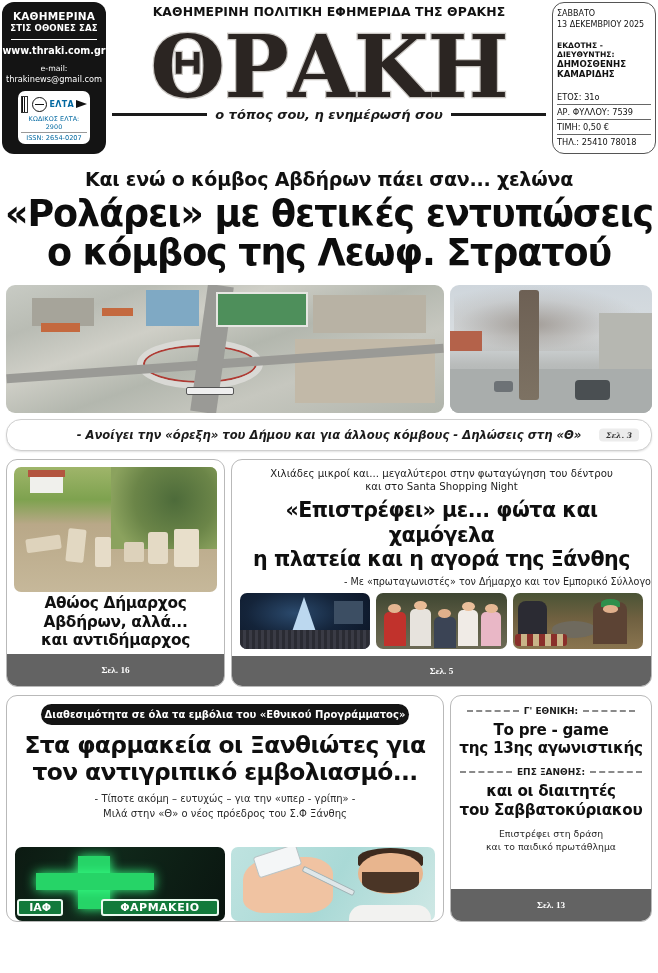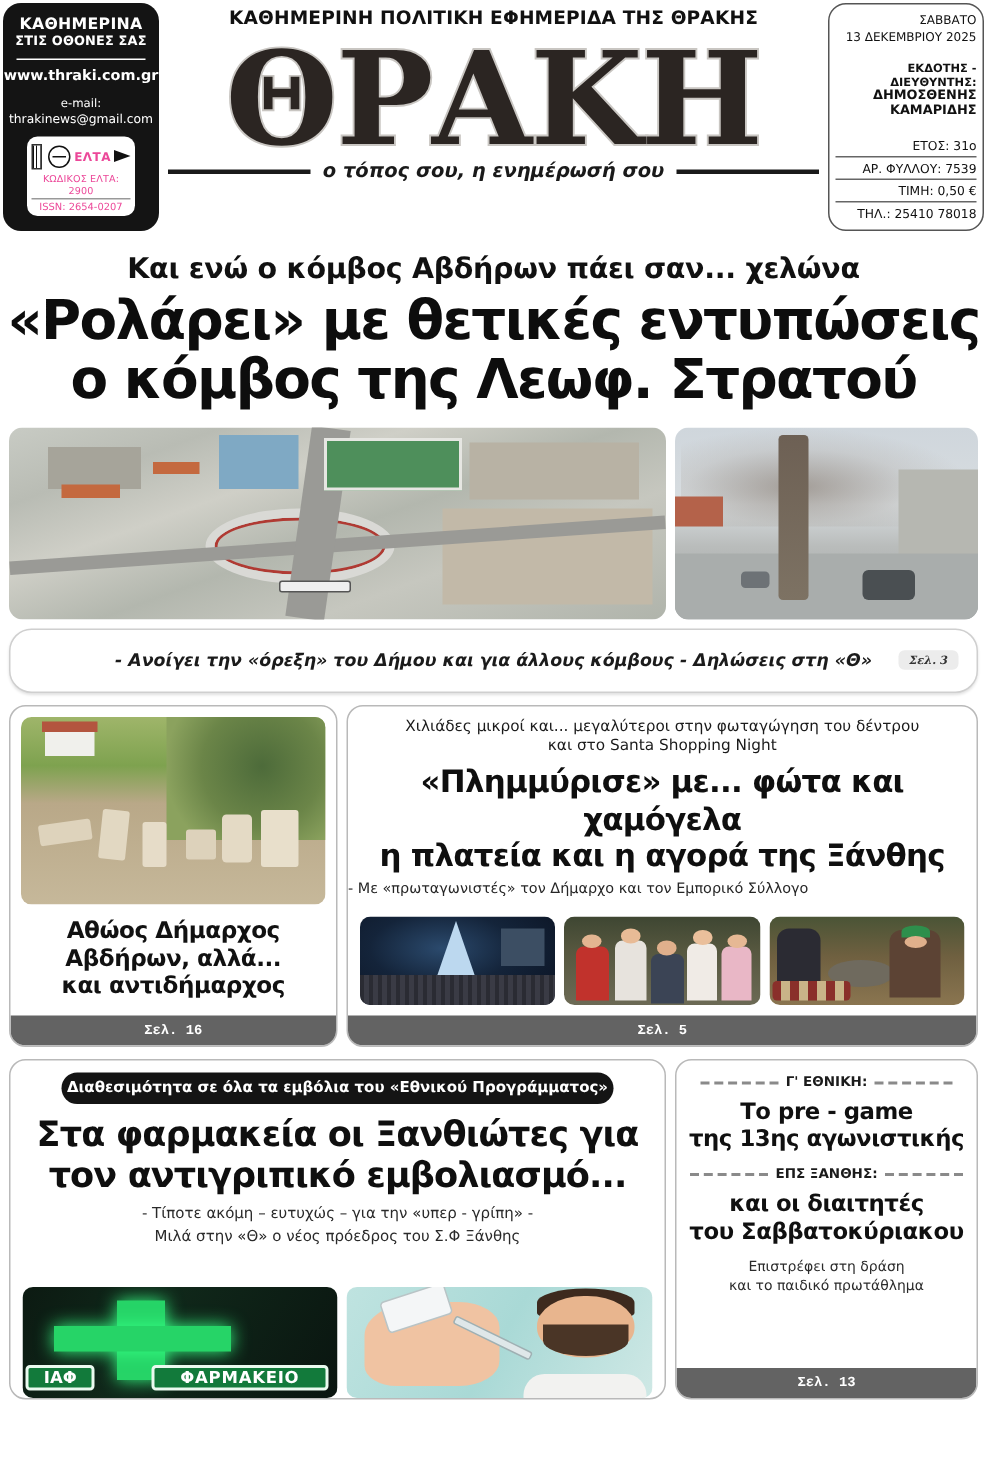--- a/index.html
+++ b/index.html
@@ -22,21 +22,21 @@
     display: flex; flex-direction: column; align-items: center;
     padding: 8px 5px 5px 5px;
   }
   .bb-l1 { font-size: 10.5px; font-weight: bold; letter-spacing: .2px; line-height: 1.15; }
   .bb-l2 { font-size: 8.6px; font-weight: bold; letter-spacing: .1px; margin-top: 1px; }
   .bb-rule { width: 86px; height: 1px; background:#fff; margin: 6px 0 5px 0; }
   .bb-site { font-size: 9.6px; font-weight: bold; }
   .bb-em-label { font-size: 7.8px; margin-top: 8px; }
   .bb-email { font-size: 8.2px; margin-top: 1px; }
   .elta {
-    margin-top: 7px; width: 72px; background:#fff; color:#ec4899;
+    margin-top: 7px; width: 72px; background:#fff; color:#0369a1;
     border-radius: 7px; padding: 3px 3px 2px 3px;
   }
   .elta-row { display:flex; align-items:center; justify-content:center; gap:4px; height: 20px; }
   .barcode { width: 21px; height: 17px; background:
       repeating-linear-gradient(to right,#111 0 1px,#fff 1px 2px,#111 2px 3px,#fff 3px 5px);
       border:1px solid #333; }
   .elta-logo { display:flex; align-items:center; gap:2px; }
   .elta-circle { width:15px; height:15px; border:1.6px solid #111; border-radius:50%;
       position:relative; }
   .elta-circle:before{ content:""; position:absolute; left:2px; right:2px; top:6px; height:1.6px; background:#111;}
@@ -57,21 +57,21 @@
     paint-order: stroke fill;
     line-height: 1;
   }
   .tagline-row { display:flex; align-items:center; justify-content:center; gap:8px; margin-top:-6px;}
   .tag-rule { height: 2.5px; background:#1a1a1a; flex: 0 0 95px; }
   .tagline { font-size: 13px; font-style: italic; font-weight:bold; color:#1a1a1a; white-space:nowrap;}
 
   .info-box {
     position:absolute; right:2px; top:2px; width: 104px; height:152px;
     border: 1.5px solid #555; border-radius: 12px;
-    text-align:right; color:#111; padding: 6px 4px;
+    text-align:left; color:#111; padding: 6px 4px;
     display:flex; flex-direction:column;
   }
   .ib-date { font-size: 8px; line-height:1.35; }
   .ib-hr { height:1px; background:#444; margin: 5px 2px; }
   .ib-ed-l { font-size: 7.6px; font-weight: bold; }
   .ib-ed { font-size: 8.6px; font-weight:bold; line-height:1.25; }
   .ib-line { font-size: 8.2px; padding: 2px 0; }
   .ib-line.b { border-top:1px solid #666; }
 
   
@@ -82,21 +82,21 @@
              font-family:"DejaVu Sans", sans-serif; }
   .main-hl .l2 { display:block; }
 
   
   .photo-row { display:flex; gap:6px; padding: 0 6px; margin-top: 12px; height: 128px; }
   .photo { border-radius: 9px; overflow:hidden; position:relative; }
   .photo.left { flex: 0 0 438px; }
   .photo.right { flex: 1 1 auto; }
 
   .caption-bar {
-    margin: 6px 6px 0 6px; height: 43px;
+    margin: 6px 6px 0 6px; height: 32px;
     border:1px solid #cfcfcf; border-radius: 15px; background:#fff;
     display:flex; align-items:center; justify-content:center; position:relative;
     box-shadow: 0 1px 2px rgba(0,0,0,.12);
   }
   .caption-text { font-size: 11.6px; font-style: italic; font-weight: bold; color:#1b1b1b; }
   .sel-pill {
     position:absolute; right: 12px; top:50%; transform:translateY(-50%);
     background:#ececec; border-radius:4px; padding: 2px 7px;
     font-family:"DejaVu Serif", serif; font-style:italic; font-weight:bold;
     font-size: 7.6px; color:#333;
@@ -106,27 +106,27 @@
   .mid-row { display:flex; gap:6px; padding: 0 6px; margin-top: 8px; height: 228px; }
   .card { border:1px solid #b9b9b9; border-radius: 11px; background:#fff; overflow:hidden;
           display:flex; flex-direction:column; position:relative; }
   .card.mid-left { flex: 0 0 219px; }
   .card.mid-right { flex: 1 1 auto; }
 
   .mid-left-photo { margin: 7px 7px 0 7px; height: 125px; border-radius:7px; overflow:hidden; }
   .mid-left-title { flex:1; display:flex; align-items:center; justify-content:center;
                     text-align:center; font-size: 15.4px; font-weight:bold; color:#111;
                     line-height:1.2; padding: 2px 6px 4px 6px; letter-spacing:-.3px;}
-  .sel-bar { height: 20px; background:#636363; color:#fff; display:flex; align-items:center;
-             justify-content:center; font-size: 9.2px; font-weight:bold; font-family:Liberation Mono, monospace;}
+  .sel-bar { height: 32px; background:#636363; color:#fff; display:flex; align-items:center;
+             justify-content:center; font-size: 9.2px; font-weight:bold; font-family:Liberation Serif, serif;}
 
   .mr-kicker { text-align:center; font-size: 10.2px; color:#1b1b1b; line-height:1.3; padding: 7px 10px 0 10px; }
   .mr-title { text-align:center; font-size: 20.6px; font-weight:bold; color:#0f0f0f;
               line-height:1.18; margin-top: 5px; letter-spacing:-.5px; padding: 0 6px;}
-  .mr-sub { text-align:left; font-size: 9.6px; color:#262626; margin-top: 5px; }
+  .mr-sub { text-align:right; font-size: 9.6px; color:#262626; margin-top: 5px; }
   .xmas-strip { display:flex; gap:6px; padding: 6px 8px 7px 8px; height: 72px; margin-top:auto; }
   .xmas-photo { flex:1; border-radius: 7px; overflow:hidden; }
 
   
   .bot-row { display:flex; gap:6px; padding: 0 6px; margin-top: 8px; height: 227px; }
   .card.bot-left { flex: 0 0 438px; }
   .card.bot-right { flex: 1 1 auto; }
 
   .pill-black {
     margin: 8px auto 0 auto; background:#141414; color:#fff; border-radius: 13px;
@@ -359,21 +359,21 @@
       </div>
       <div class="sel-bar">Σελ. 16</div>
     </div>
 
     <div class="card mid-right">
       <div class="mr-kicker">
         <div>Χιλιάδες μικροί και... μεγαλύτεροι στην φωταγώγηση του δέντρου</div>
         <div>και στο Santa Shopping Night</div>
       </div>
       <div class="mr-title">
-        <div>«Πλημμύρισε» με... φώτα και χαμόγελα</div>
+        <div>«Επιστρέφει» με... φώτα και χαμόγελα</div>
         <div>η πλατεία και η αγορά της Ξάνθης</div>
       </div>
       <div class="mr-sub">- Με «πρωταγωνιστές» τον Δήμαρχο και τον Εμπορικό Σύλλογο</div>
       <div class="xmas-strip">
         <div class="xmas-photo">
           <div class="ph xtree">
             <div class="bldg"></div>
             <div class="cone"></div>
             <div class="crowd"></div>
           </div>

